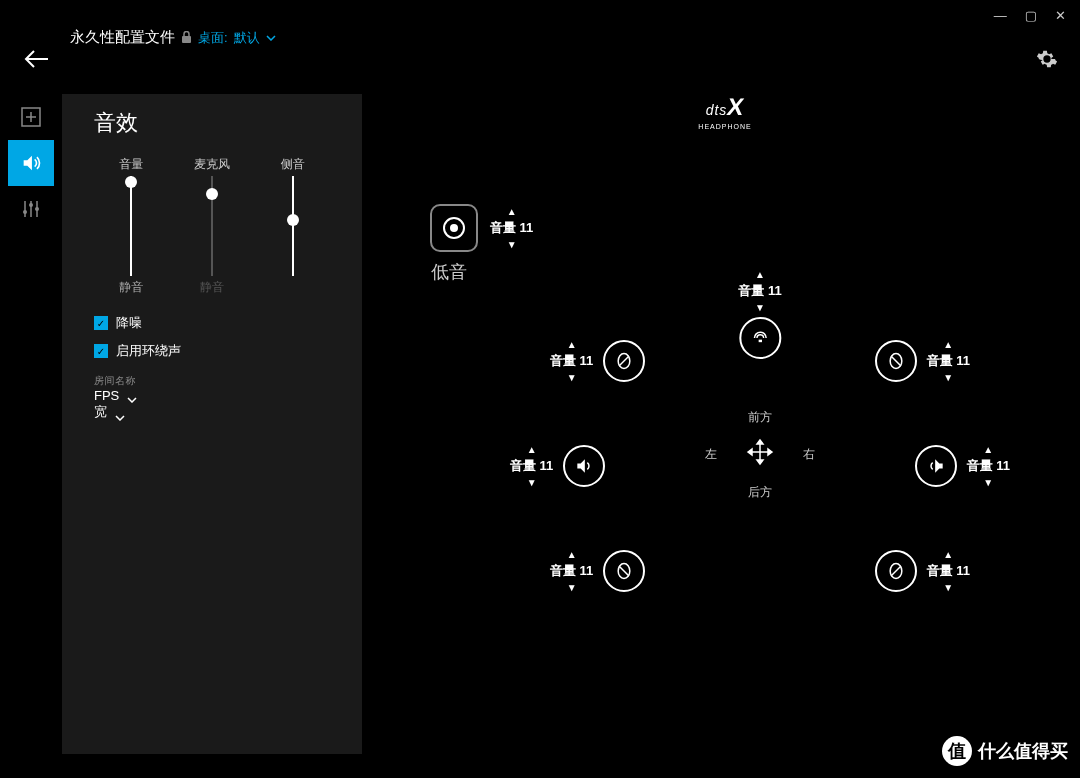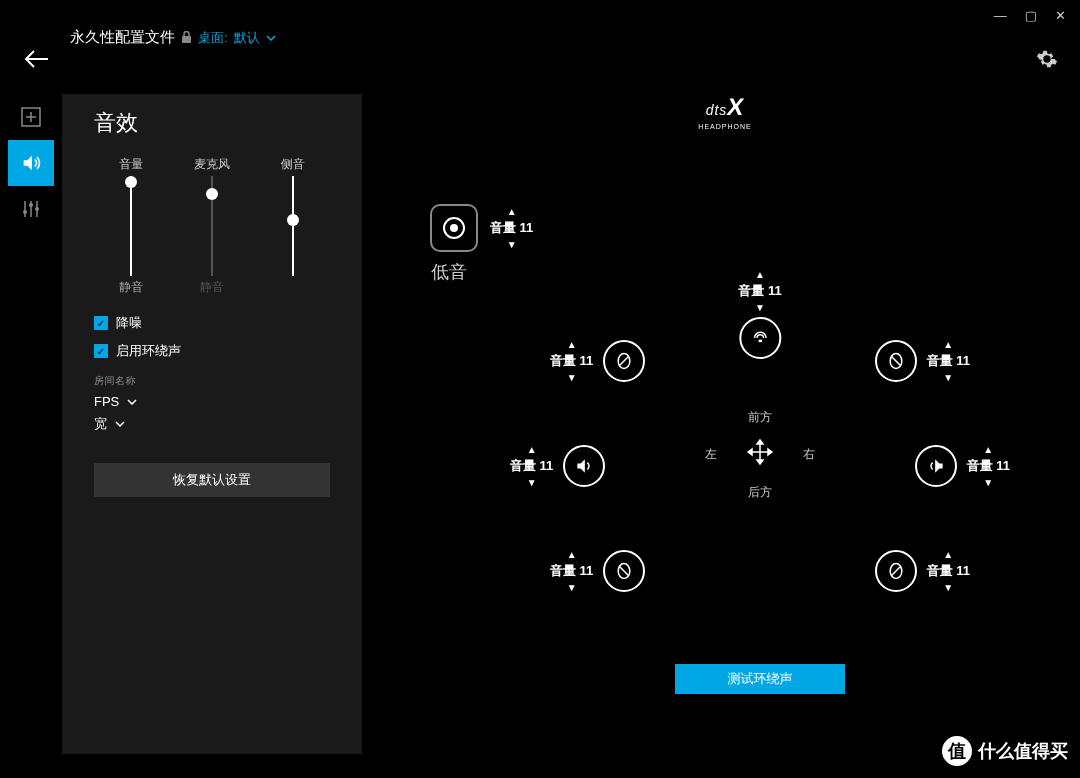--- a/index.html
+++ b/index.html
@@ -30,21 +30,21 @@
 .slider-track { width: 2px; height: 100px; background: #fff; position: relative; }
 .slider-track.dim { background: #555; }
 .slider-thumb { width: 12px; height: 12px; background: #fff; border-radius: 50%; position: absolute; left: -5px; }
 .mute-lbl { font-size: 12px; color: #aaa; }
 .mute-lbl.dim { color: #555; }
 
 .check-row { display: flex; align-items: center; gap: 8px; margin: 10px 0; font-size: 13px; }
 .checkbox { width: 14px; height: 14px; background: #00a7e5; display: flex; align-items: center; justify-content: center; font-size: 10px; color: #000; }
 
 .field-label { font-size: 10px; color: #888; margin-top: 14px; letter-spacing: 0.5px; }
-.field-value { display: flex; align-items: center; gap: 8px; font-size: 13px; margin-top: 6px; }
+.field-value { display: flex; align-items: flex-end; gap: 8px; font-size: 13px; }
 
 .reset-btn { width: 100%; height: 34px; background: #333; color: #fff; border: none; margin-top: 30px; font-size: 13px; }
 
 .main-area { position: absolute; left: 380px; top: 94px; right: 10px; bottom: 10px; }
 
 .dts-logo { position: absolute; left: 50%; top: 0; transform: translateX(-50%); font-size: 10px; color: #fff; text-align: center; letter-spacing: 1px; line-height: 1.1; }
 .dts-logo .dts { font-weight: normal; font-style: italic; font-size: 14px; }
 .dts-logo .x { font-size: 24px; font-weight: bold; display: inline-block; transform: skewX(-10deg); }
 
 .bass-node { position: absolute; left: 50px; top: 110px; display: flex; align-items: center; gap: 12px; }
@@ -177,21 +177,20 @@
       </svg>
   </div>
 
   <div class="field-value">
     <span>宽</span>
     <svg width="10" height="6" viewBox="0 0 10 6">
         <path d="M1 1 L5 5 L9 1" stroke="#fff" stroke-width="1.5" fill="none"></path>
       </svg>
   </div>
 
-  <button class="reset-btn">恢复默认设置</button>
 </div>
 
 <div class="main-area">
   <div class="dts-logo">
     <span class="dts">dts</span><span class="x">X</span><br>
     <span style="font-size:7px">HEADPHONE</span>
   </div>
 
   <div class="bass-node">
     <div class="bass-circle">
@@ -310,20 +309,19 @@
     <div class="dir-label" style="left:50%;top:185px;transform:translateX(-50%)">前方</div>
     <div class="dir-label" style="left:50%;top:260px;transform:translateX(-50%)">后方</div>
     <div class="dir-label" style="left:225px;top:222px">左</div>
     <div class="dir-label" style="right:225px;top:222px">右</div>
     <div class="cross-icon" style="top:228px">
       <svg width="28" height="28" viewBox="0 0 28 28">
           <path d="M14 2v24M2 14h24M14 2l-3 4h6zM14 26l-3-4h6zM2 14l4-3v6zM26 14l-4-3v6z" stroke="#fff" stroke-width="1.5" fill="#fff"></path>
         </svg>
     </div>
 
-    <button class="test-btn" style="bottom:-30px">测试环绕声</button>
   </div>
 </div>
 
 <div class="watermark">
   <div class="circle">值</div>
   <span>什么值得买</span>
 </div>
 
 </body></html>

